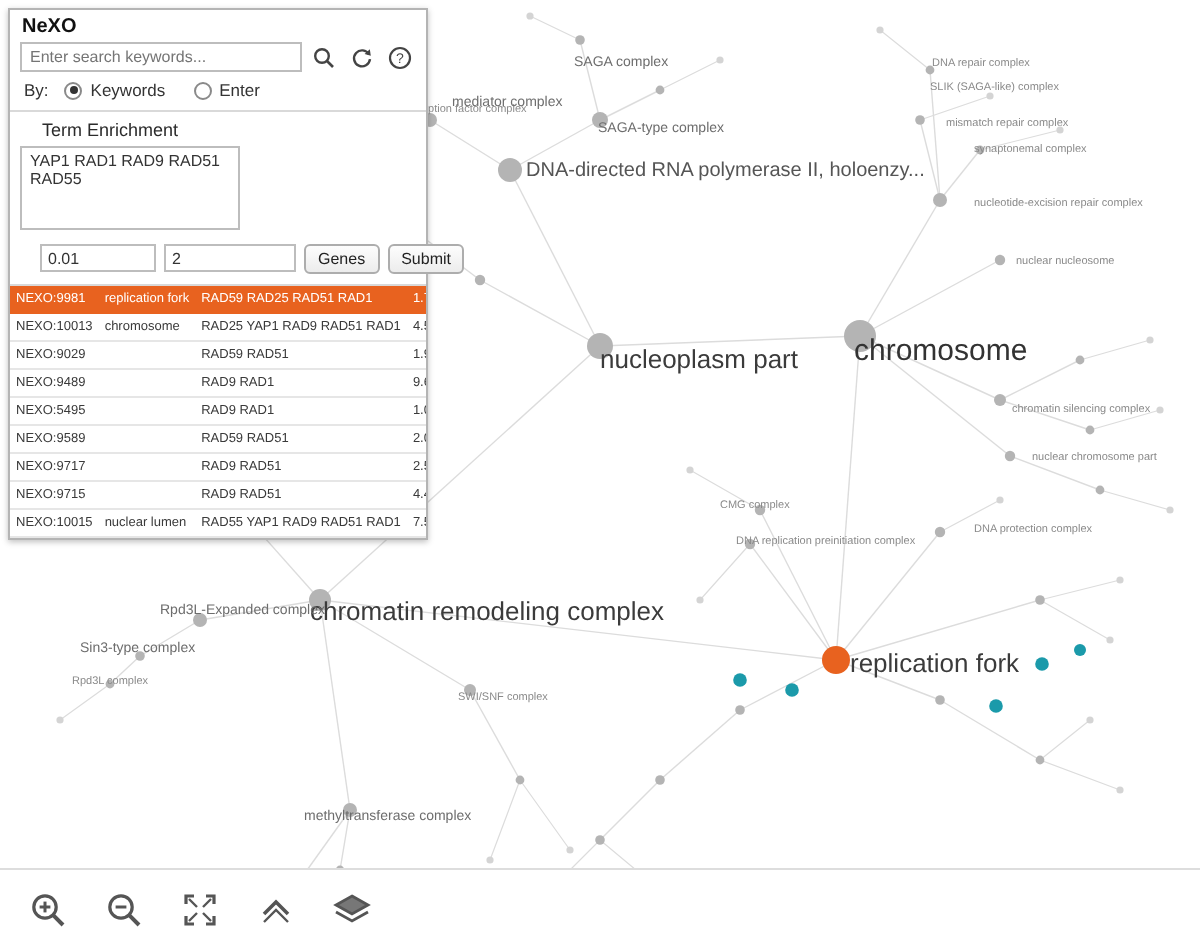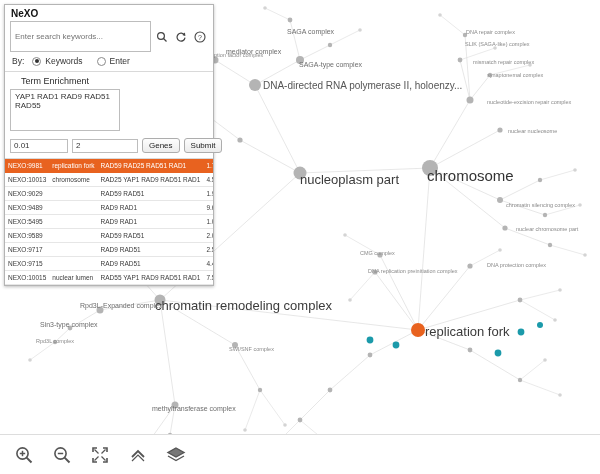--- a/index.html
+++ b/index.html
@@ -54,21 +54,21 @@
     font-weight: bold;
     color: #111;
   }
   .panel-row {
     display: flex;
     align-items: center;
     padding: 0 5px 4px 5px;
   }
   #search-input {
     flex: 1;
-    height: 31px;
+    height: 15px;
     border: 1px solid #bdbdbd;
     background: #fff;
     font-size: 8px;
     color: #9a9a9a;
     padding: 0 4px;
     box-sizing: border-box;
     outline: none;
     font-family: "Liberation Sans", sans-serif;
   }
   .icon-btn {
@@ -126,22 +126,21 @@
     color: #333;
     padding: 2px 4px;
     box-sizing: border-box;
     overflow: hidden;
     font-family: "Liberation Sans", sans-serif;
     resize: none;
     outline: none;
   }
   .thresh-row {
     display: flex;
-    align-items: center;
-    padding: 0 5px 5px 5px;
+    padding: 0 5px 5px 15px;
     gap: 4px;
   }
   .thresh-input {
     width: 58px; height: 14px;
     border: 1px solid #bdbdbd;
     font-size: 8px;
     padding: 0 3px;
     box-sizing: border-box;
     background: #fff;
     color: #333;

